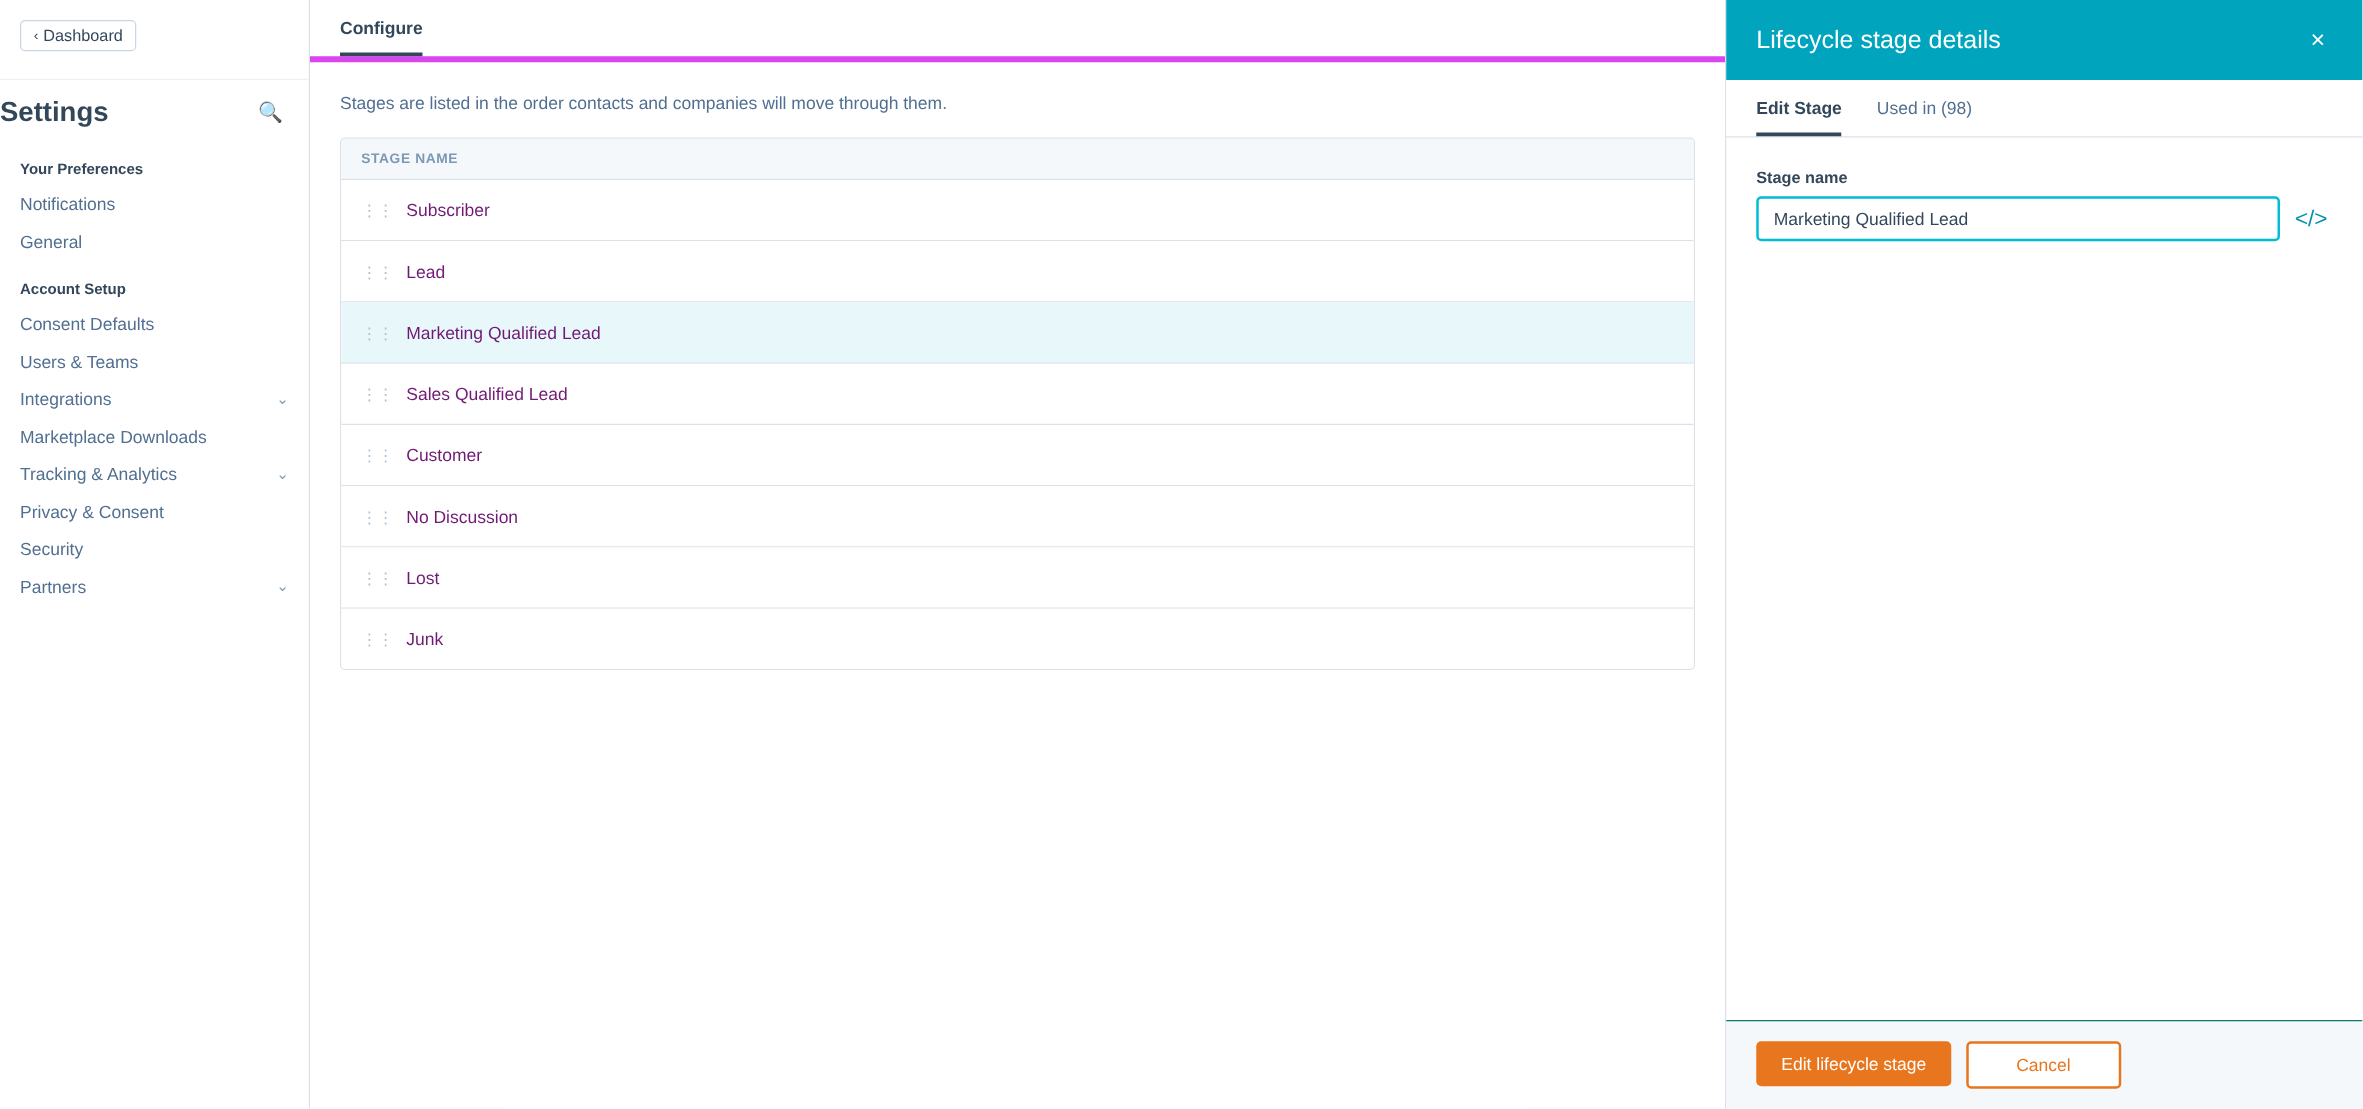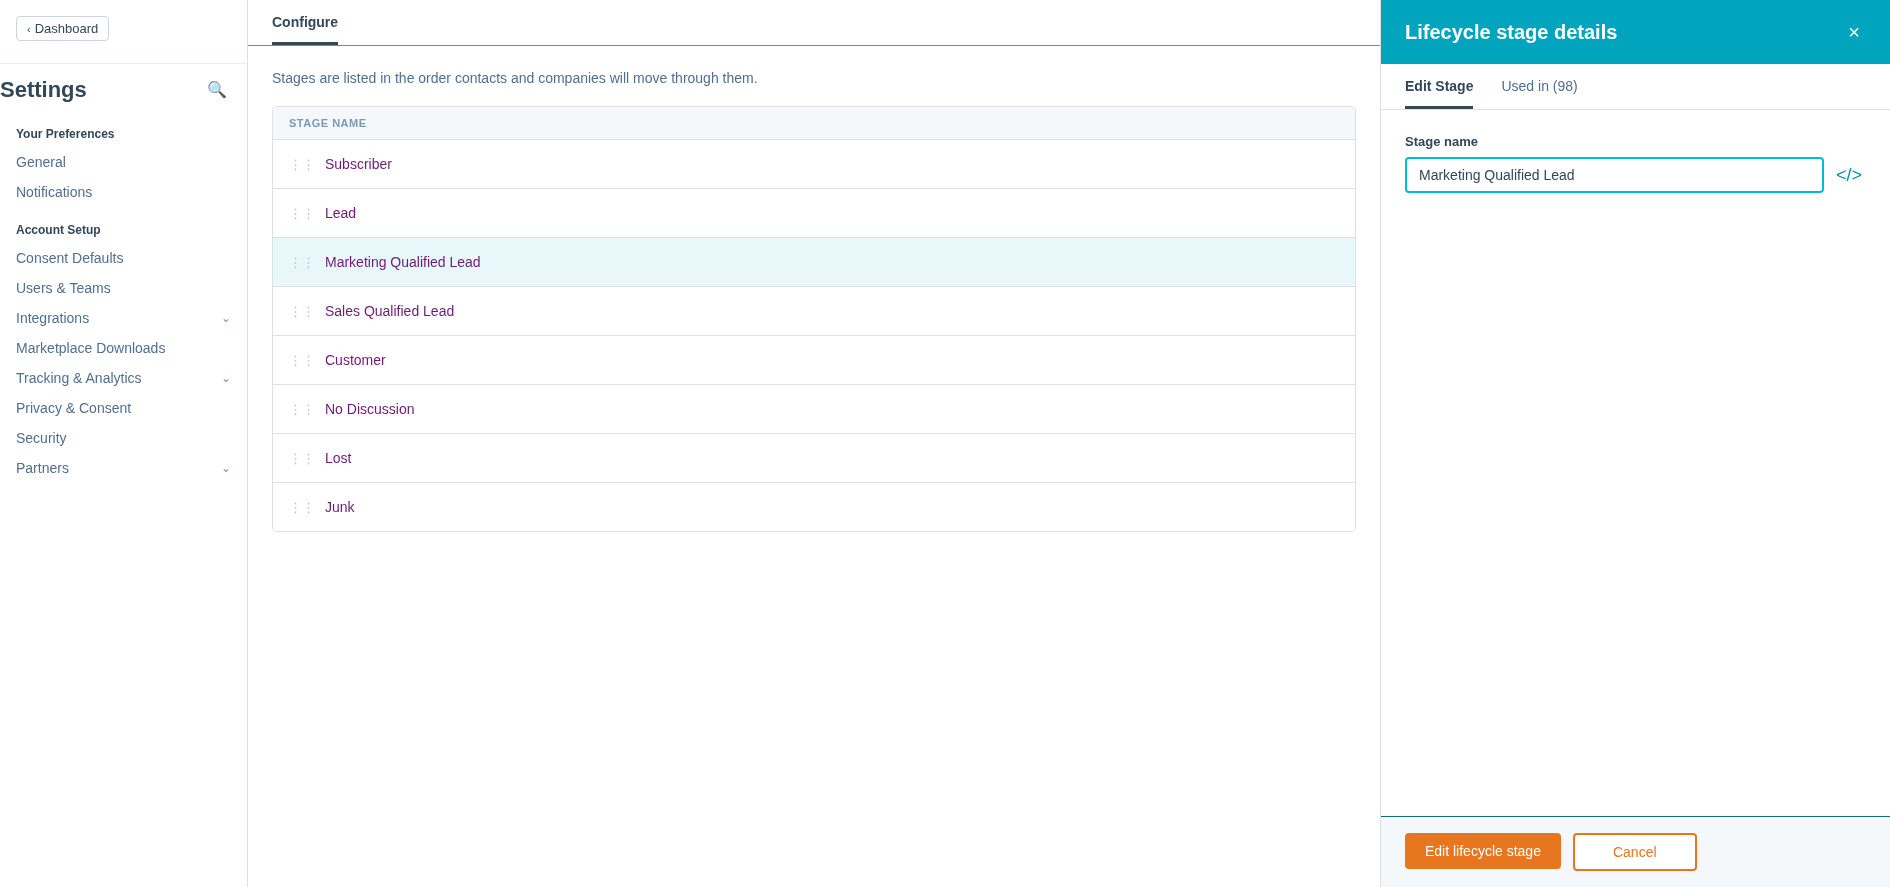--- a/index.html
+++ b/index.html
@@ -79,21 +79,21 @@
       display: flex;
       flex-direction: column;
       height: 100%;
       overflow: hidden;
       position: relative;
     }
 
     
     .tab-bar {
       background: #fff;
-      border-bottom: 1px solid #d946ef;
+      border-bottom: 5px solid #d946ef;
       padding: 0 24px;
       display: flex;
     }
     .tab {
       padding: 14px 0 12px 0;
       margin-right: 28px;
       font-size: 14px;
       color: #516f90;
       cursor: pointer;
       border-bottom: 3px solid transparent;
@@ -169,21 +169,21 @@
     .panel-header {
       background: #00a4bd;
       padding: 20px 24px;
       display: flex;
       align-items: center;
       justify-content: space-between;
     }
     .panel-title {
       color: #fff;
       font-size: 20px;
-      font-weight: 700;
+      font-weight: 400;
     }
     .panel-close-btn {
       background: none;
       border: none;
       color: #fff;
       font-size: 20px;
       cursor: pointer;
       line-height: 1;
       padding: 2px 6px;
     }
@@ -289,24 +289,24 @@
   </div>
   <div class="settings-header">
     <span class="settings-title">Settings</span>
     <button class="search-icon-btn">
       <span>🔍</span>
     </button>
   </div>
 
   <div class="sidebar-section-label">Your Preferences</div>
   <div class="sidebar-item">
+    <span>Notifications</span>
+  </div>
+  <div class="sidebar-item">
     <span>General</span>
-  </div>
-  <div class="sidebar-item">
-    <span>Notifications</span>
   </div>
 
   <div class="sidebar-section-label">Account Setup</div>
   <div class="sidebar-item">
     <span>Consent Defaults</span>
   </div>
   <div class="sidebar-item">
     <span>Users &amp; Teams</span>
   </div>
   <div class="sidebar-item">

